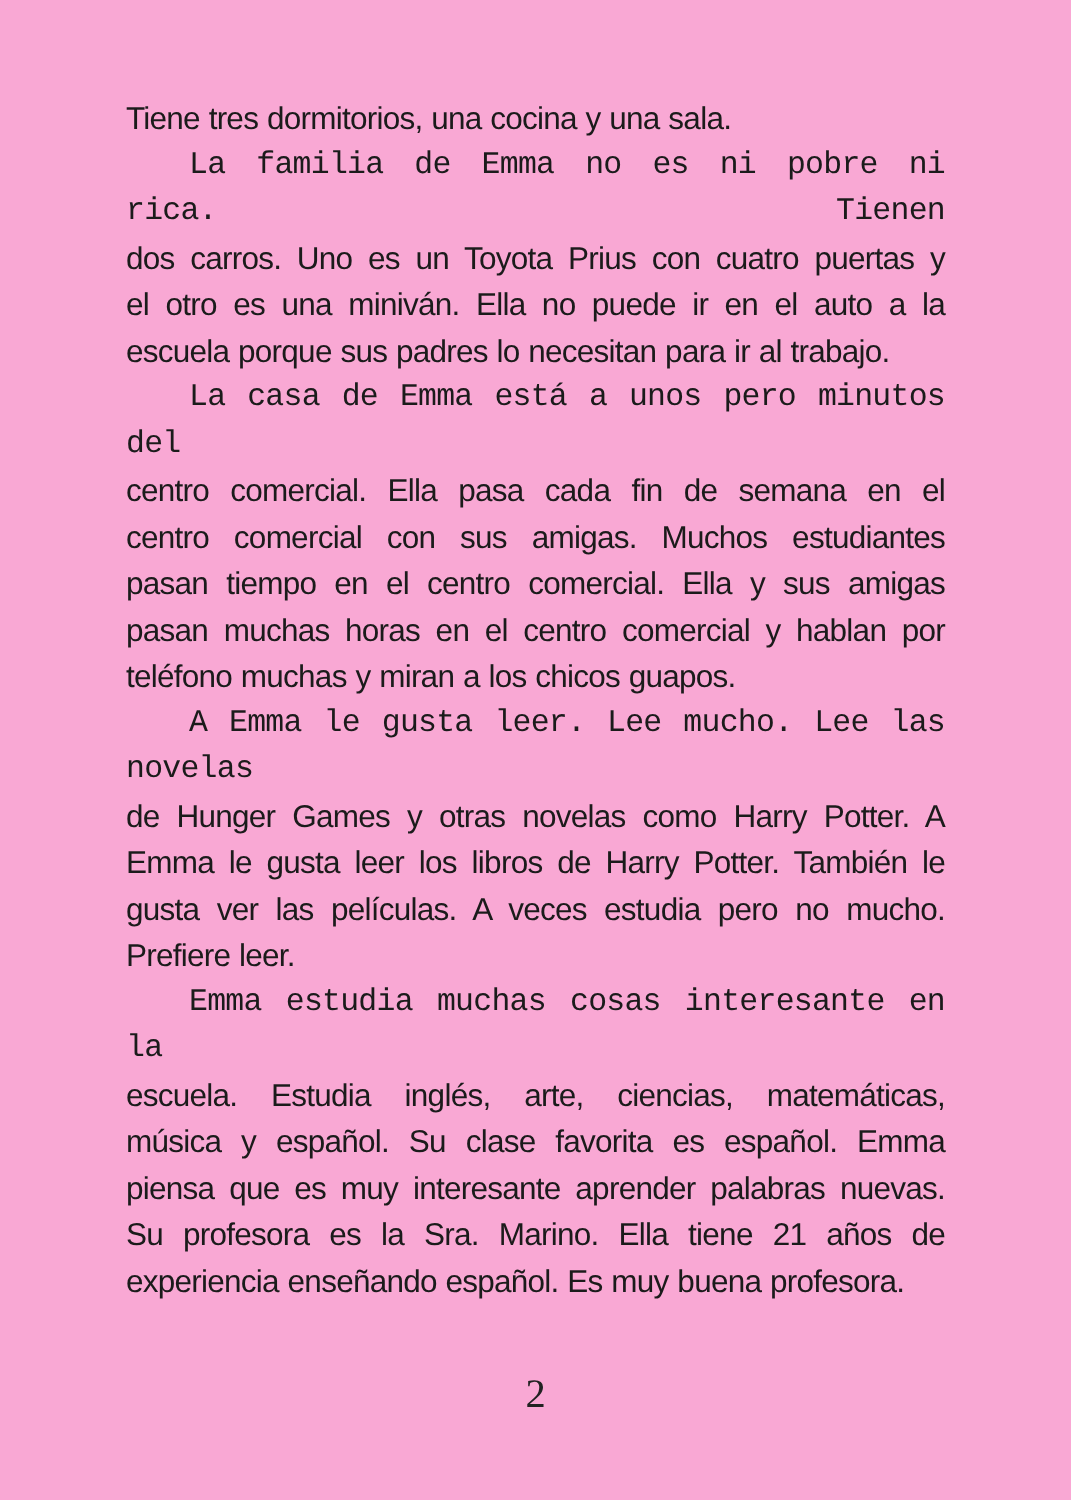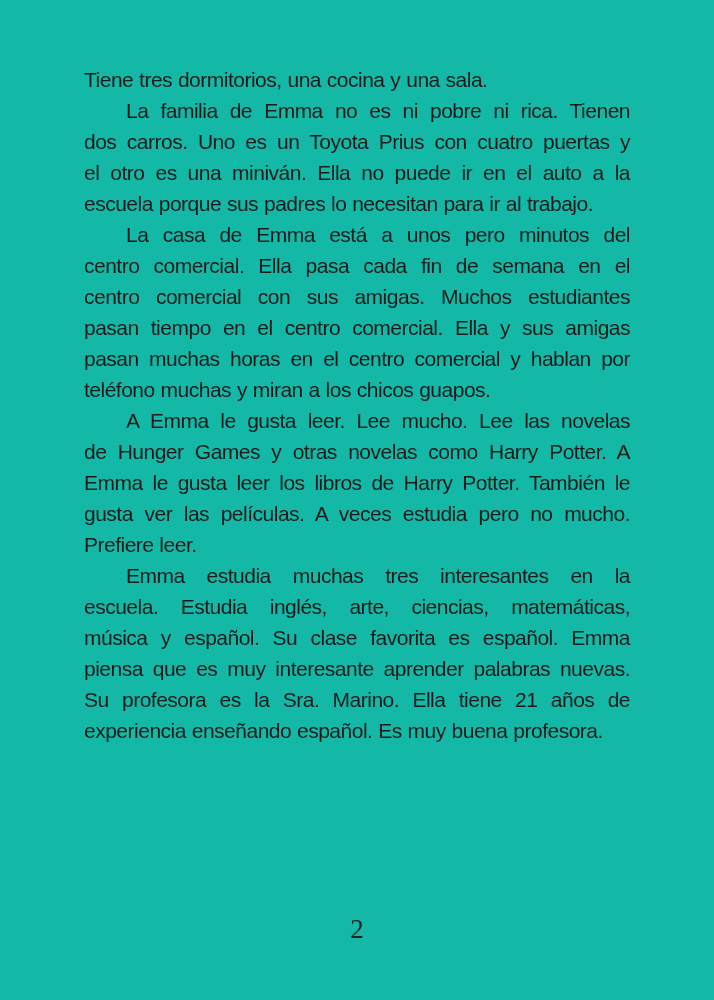--- a/index.html
+++ b/index.html
@@ -10,39 +10,40 @@
   body {
     width: 714px;
     height: 1000px;
     position: relative;
     overflow: hidden;
     font-family: "Liberation Sans", "DejaVu Sans", sans-serif;
   }
   .page {
     position: absolute;
     inset: 0;
-    background: #14b8a6;
+    background: #f9a8d4;
   }
   .text-block {
     position: absolute;
     top: 64px;
     left: 84px;
     width: 546px;
     font-size: 21px;
     line-height: 31px;
     letter-spacing: -0.5px;
     color: #1b1b1b;
     word-spacing: 0.5px;
   }
   .paragraph {
     margin: 0;
     padding: 0;
   }
   .paragraph.indented .line:first-child {
     text-indent: 42px;
+    font-family: Liberation Mono, monospace;
   }
   .line {
     text-align: left;
     white-space: normal;
   }
   .line.fill {
     text-align: justify;
     text-align-last: justify;
     text-justify: inter-word;
   }
@@ -81,21 +82,21 @@
         <div class="line">teléfono muchas y miran a los chicos guapos.</div>
       </div>
       <div class="paragraph indented">
         <div class="line fill">A Emma le gusta leer. Lee mucho. Lee las novelas</div>
         <div class="line fill">de Hunger Games y otras novelas como Harry Potter. A</div>
         <div class="line fill">Emma le gusta leer los libros de Harry Potter. También le</div>
         <div class="line fill">gusta ver las películas. A veces estudia pero no mucho.</div>
         <div class="line">Prefiere leer.</div>
       </div>
       <div class="paragraph indented">
-        <div class="line fill">Emma estudia muchas tres interesantes en la</div>
+        <div class="line fill">Emma estudia muchas cosas interesante en la</div>
         <div class="line fill">escuela. Estudia inglés, arte, ciencias, matemáticas,</div>
         <div class="line fill">música y español. Su clase favorita es español. Emma</div>
         <div class="line fill">piensa que es muy interesante aprender palabras nuevas.</div>
         <div class="line fill">Su profesora es la Sra. Marino. Ella tiene 21 años de</div>
         <div class="line">experiencia enseñando español. Es muy buena profesora.</div>
       </div>
     </main>
   <footer class="page-number">2</footer>
 </div>
 

